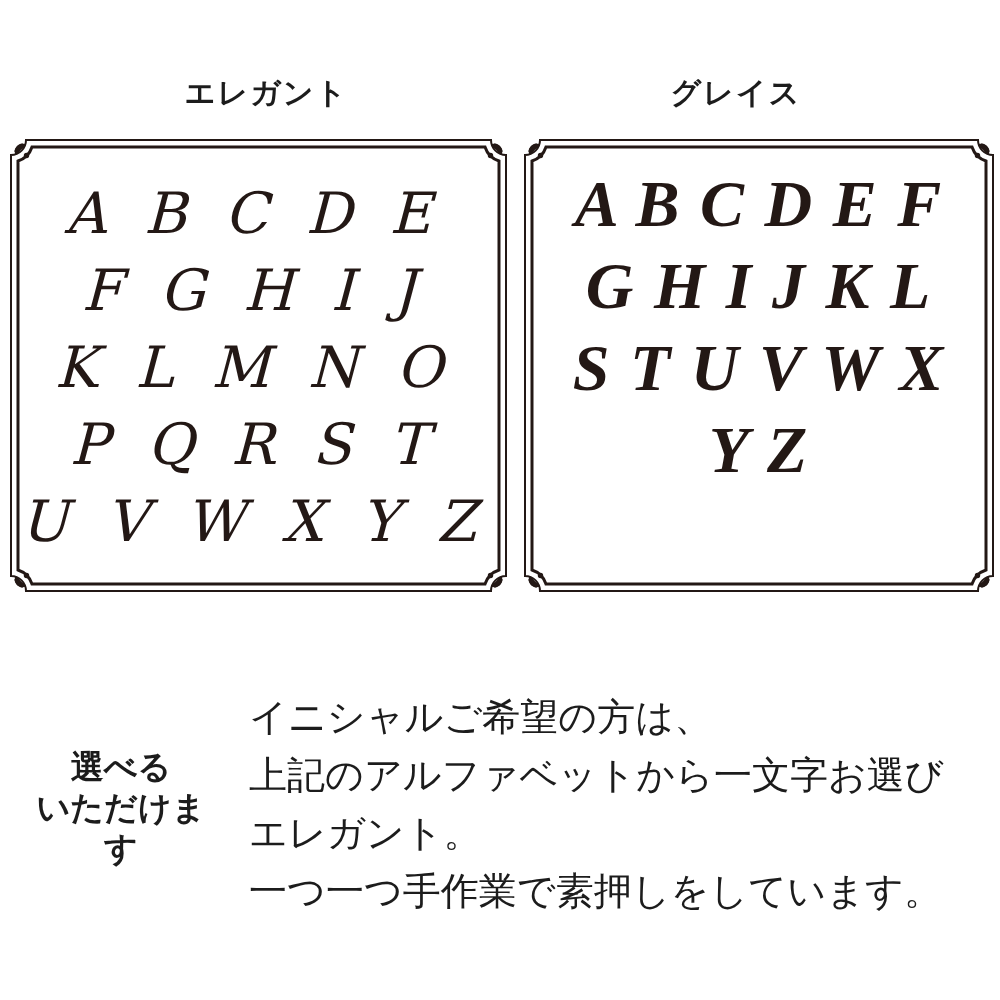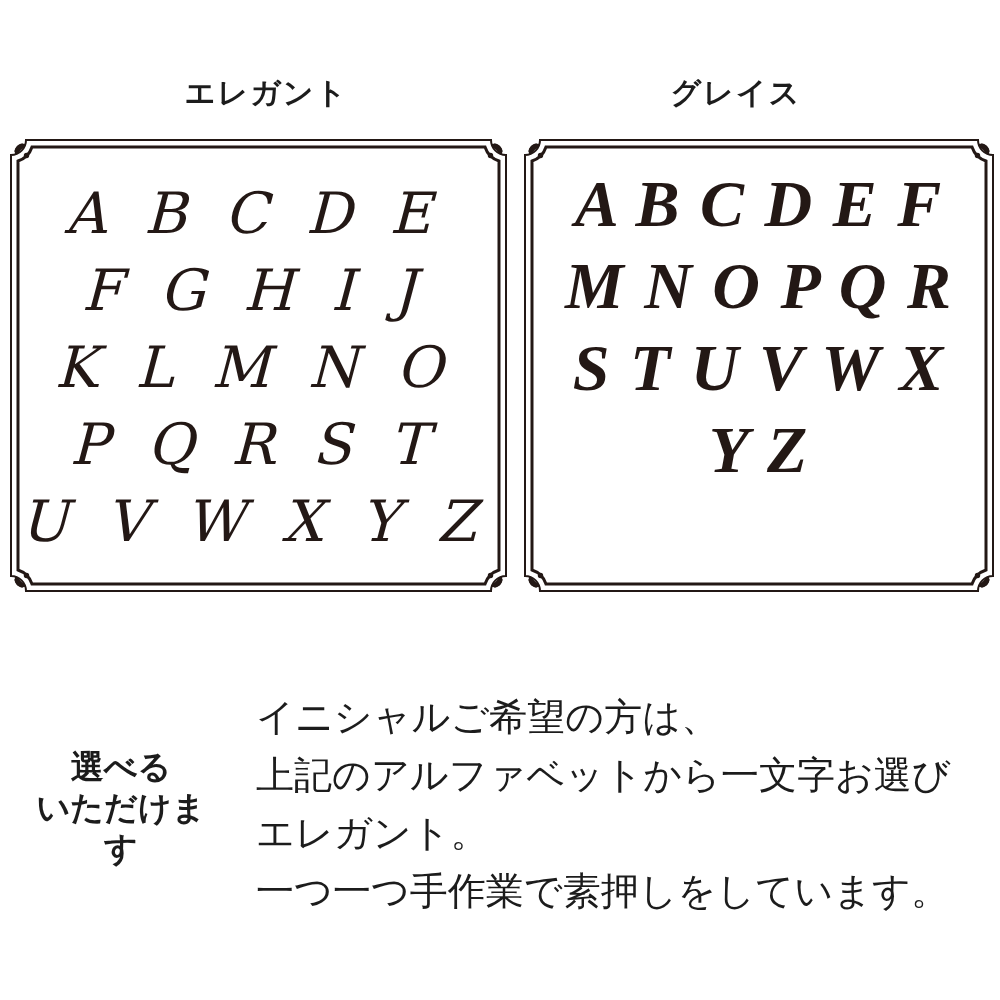--- a/index.html
+++ b/index.html
@@ -90,21 +90,21 @@
     width: 170px;
     text-align: center;
     font-size: 33px;
     line-height: 41px;
     font-weight: bold;
     color: #1c1c1c;
     margin-top: 44px;
   }
   .info-body {
     position: absolute;
-    left: 256px;
+    left: 249px;
     top: 688px;
     width: 720px;
     font-size: 38px;
     line-height: 58px;
     font-weight: normal;
     color: #1c1c1c;
   }
   .info-body p { margin: 0; }
 </style>
 </head>
@@ -145,21 +145,21 @@
     <svg class="frame-border" viewBox="0 0 470 453" aria-hidden="true">
       <path class="line outer" d="M16,1 H454 A15,15 0 0 0 469,16 V437 A15,15 0 0 0 454,452 H16 A15,15 0 0 0 1,437 V16 A15,15 0 0 0 16,1 Z"></path>
       <path class="line inner" d="M22,8 H448 A22,22 0 0 0 462,22 V431 A22,22 0 0 0 448,445 H22 A22,22 0 0 0 8,431 V22 A22,22 0 0 0 22,8 Z"></path>
       <use href="#corner-ornament" class="orn" transform="translate(2,2)"></use>
       <use href="#corner-ornament" class="orn" transform="translate(468,2) scale(-1,1)"></use>
       <use href="#corner-ornament" class="orn" transform="translate(2,451) scale(1,-1)"></use>
       <use href="#corner-ornament" class="orn" transform="translate(468,451) scale(-1,-1)"></use>
     </svg>
     <div class="rows grace">
       <div class="row">A B C D E F</div>
-      <div class="row">M N O P Q R</div>
+      <div class="row">G H I J K L</div>
       <div class="row">S T U V W X</div>
       <div class="row">Y Z</div>
     </div>
   </div>
 
   <div class="info-label">
     <div>選べる</div>
     <div>いただけます</div>
   </div>
 

